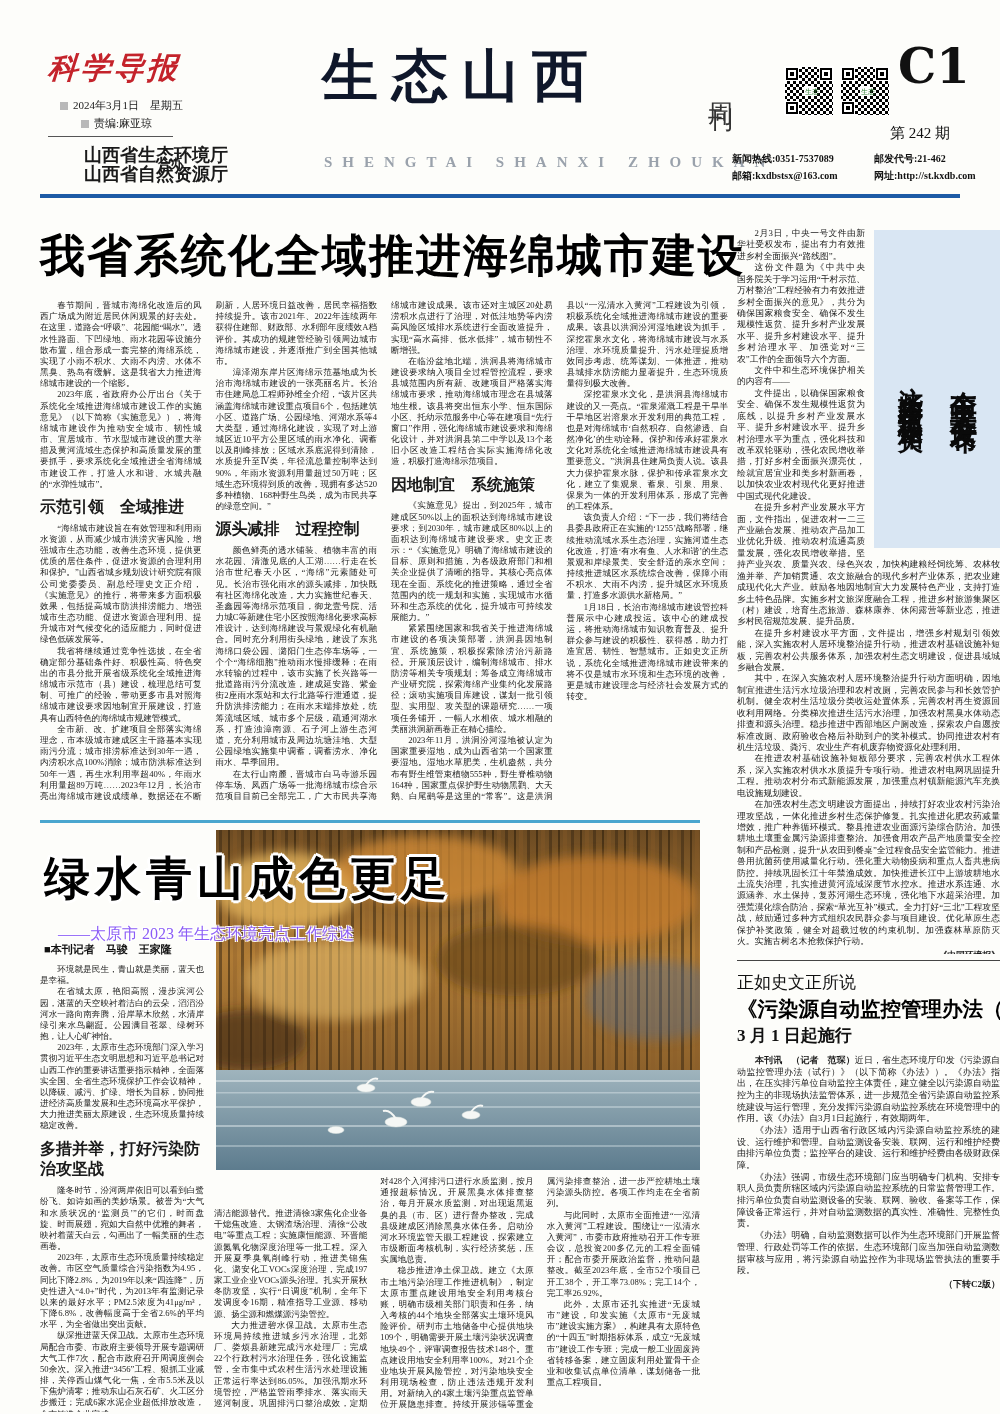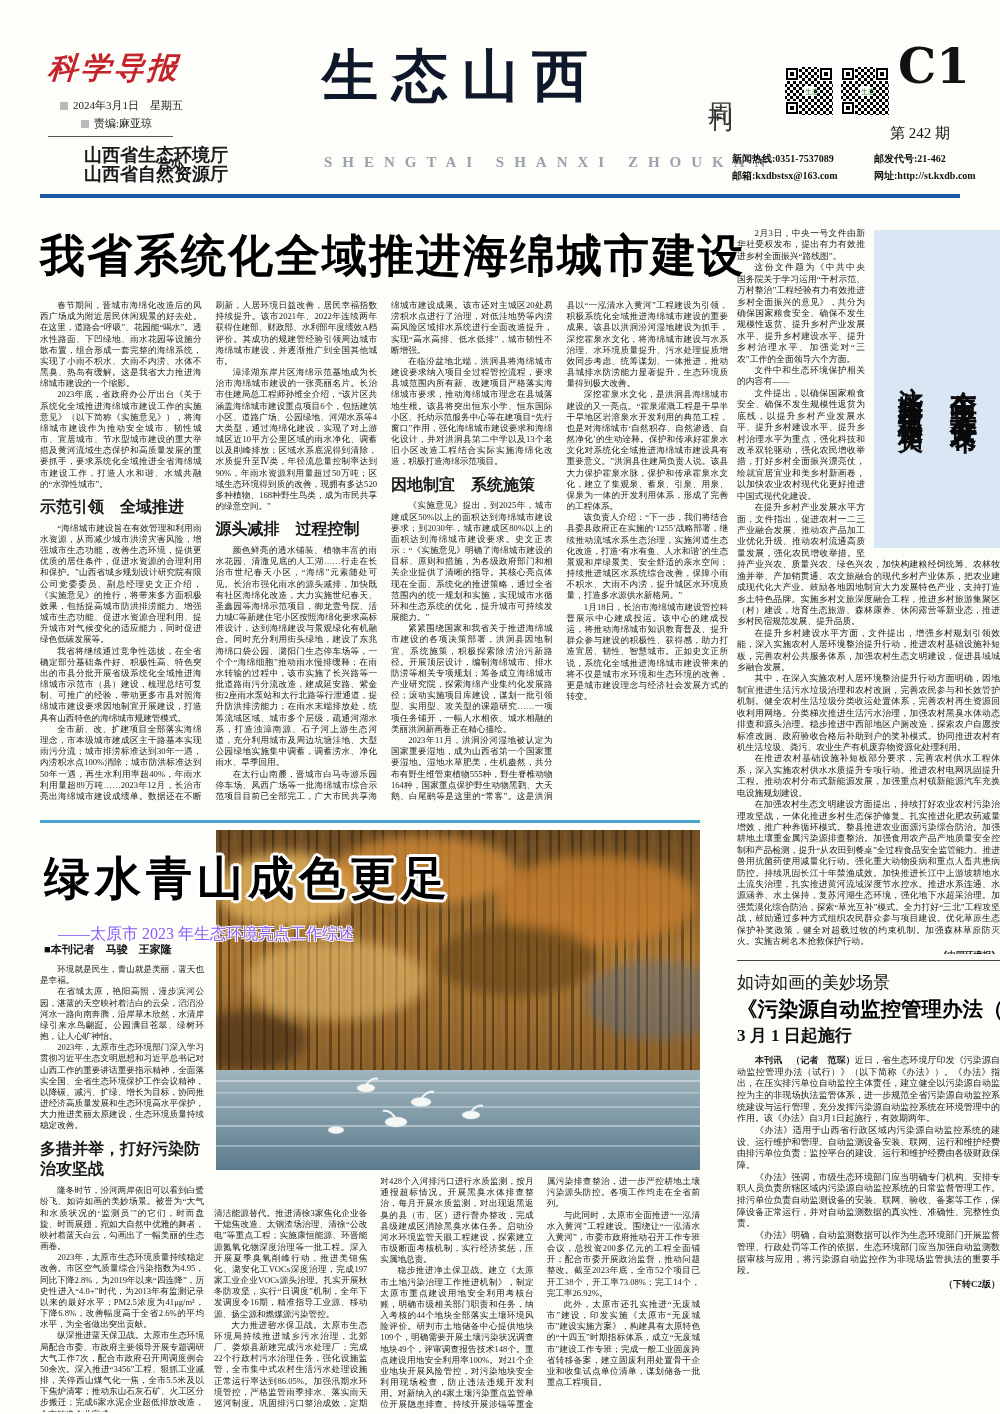--- a/index.html
+++ b/index.html
@@ -259,21 +259,21 @@
   </div>
   <div class="a2-rest">
     <p class="para cont">清洁能源替代。推进清徐3家焦化企业备干熄焦改造、太钢渣场治理、清徐“公改电”等重点工程；实施康恒能源、环晋能源氮氧化物深度治理等一批工程。深入开展夏季臭氧削峰行动，推进美锦焦化、潞安化工VOCs深度治理，完成197家工业企业VOCs源头治理。扎实开展秋冬防攻坚，实行“日调度”机制，全年下发调度令16期，精准指导工业源、移动源、扬尘源和燃煤源污染管控。</p>
     <p class="para">大力推进碧水保卫战。太原市生态环境局持续推进城乡污水治理，北郊厂、娄烦县新建完成污水处理厂；完成22个行政村污水治理任务，强化设施监管，全市集中式农村生活污水处理设施正常运行率达到86.05%。加强汛期水环境管控，严格监管雨季排水、落实雨天巡河制度。巩固排污口整治成效，定期对428个入河排污口进行水质监测，按月通报超标情况。开展黑臭水体排查整治，每月开展水质监测，对出现返黑返臭的县（市、区）进行督办整改，完成县级建成区消除黑臭水体任务。启动汾河水环境监管天眼工程建设，探索建立市级断面考核机制，实行经济奖惩，压实属地总责。</p>
     <p class="para">稳步推进净土保卫战。建立《太原市土地污染治理工作推进机制》，制定太原市重点建设用地安全利用考核台账，明确市级相关部门职责和任务，纳入考核的44个地块全部落实土壤环境风险评价。研判市土地储备中心提供地块109个，明确需要开展土壤污染状况调查地块49个，评审调查报告技术148个。重点建设用地安全利用率100%。对21个企业地块开展风险管控，对污染地块安全利用现场检查，防止违法违规开发利用。对新纳入的4家土壤污染重点监管单位开展隐患排查。持续开展涉镉等重金属污染排查整治，进一步严控耕地土壤污染源头防控。各项工作均走在全省前列。</p>
     <p class="para">与此同时，太原市全面推进“一泓清水入黄河”工程建设。围绕让“一泓清水入黄河”，市委市政府推动召开工作专班会议，总投资200多亿元的工程全面铺开；配合市委开展政治监督，推动问题整改。截至2023年底，全市52个项目已开工38个，开工率73.08%；完工14个，完工率26.92%。</p>
     <p class="para">此外，太原市还扎实推进“无废城市”建设，印发实施《太原市“无废城市”建设实施方案》，构建具有太原特色的“十四五”时期指标体系，成立“无废城市”建设工作专班；完成一般工业固废跨省转移备案，建立固废利用处置骨干企业和收集试点单位清单，谋划储备一批重点工程项目。</p>
   </div>
 
   <div class="a4">
-    <h2 class="a4-kicker">如诗如画的美妙场景</h2>
+    <h2 class="a4-kicker">正如史文正所说</h2>
     <h1 class="a4-headline">《污染源自动监控管理办法（试行）》</h1>
     <h2 class="a4-dateline">3 月 1 日起施行</h2>
     <p class="para"><span class="lead-in">本刊讯　（记者　范琛）</span><span>近日，省生态环境厅印发《污染源自动监控管理办法（试行）》（以下简称《办法》）。《办法》指出，在压实排污单位自动监控主体责任，建立健全以污染源自动监控为主的非现场执法监管体系，进一步规范全省污染源自动监控系统建设与运行管理，充分发挥污染源自动监控系统在环境管理中的作用。该《办法》自3月1日起施行，有效期两年。</span></p>
     <p class="para">《办法》适用于山西省行政区域内污染源自动监控系统的建设、运行维护和管理。自动监测设备安装、联网、运行和维护经费由排污单位负责；监控平台的建设、运行和维护经费由各级财政保障。</p>
     <p class="para">《办法》强调，市级生态环境部门应当明确专门机构、安排专职人员负责所辖区域内污染源自动监控系统的日常监督管理工作。排污单位负责自动监测设备的安装、联网、验收、备案等工作，保障设备正常运行，并对自动监测数据的真实性、准确性、完整性负责。</p>
     <p class="para">《办法》明确，自动监测数据可以作为生态环境部门开展监督管理、行政处罚等工作的依据。生态环境部门应当加强自动监测数据审核与应用，将污染源自动监控作为非现场监管执法的重要手段。</p>
     <p class="jump">（下转C2版）</p>
   </div>
 
 </div>

